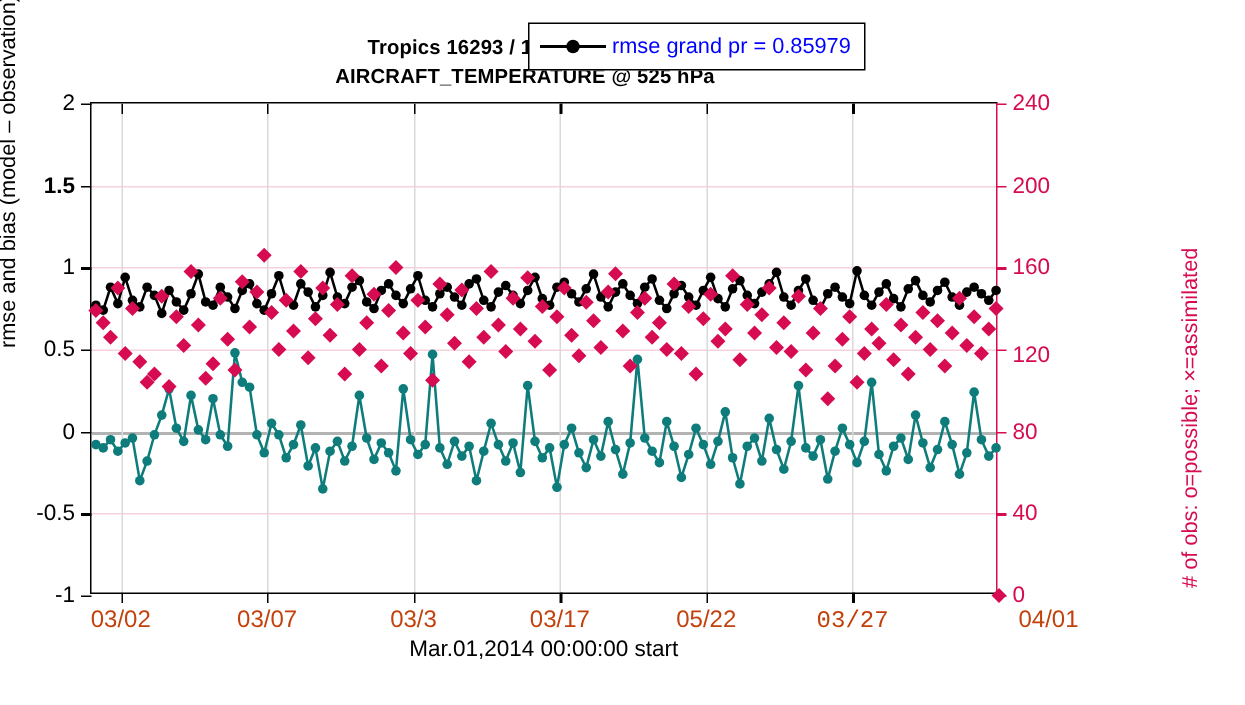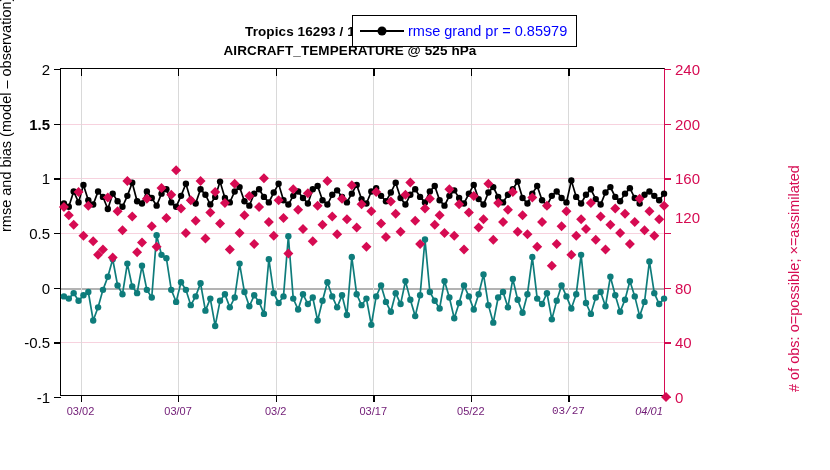--- a/index.html
+++ b/index.html
@@ -23,21 +23,21 @@
   .tick-l{position:absolute;left:-7px;width:7px;height:1.4px;background:#000;}
   .tick-b{position:absolute;bottom:-7px;width:1.4px;height:7px;background:#000;}
   .tick-t{position:absolute;top:0;width:1.4px;height:7px;background:#000;}
   .tick-r{position:absolute;right:-7px;width:7px;height:1.4px;background:#D60B52;}
 
   .ylab{position:absolute;right:calc(100% + 11px);transform:translateY(-50%);
         font-size:15px;color:#000;white-space:nowrap;}
   .ylabR{position:absolute;left:calc(100% + 11px);transform:translateY(-50%);
          font-size:15px;color:#D60B52;white-space:nowrap;}
   .xlab{position:absolute;top:calc(100% + 10px);transform:translateX(-50%);
-        font-size:11px;color:#701a75;white-space:nowrap;}
+        font-size:16px;color:#c2410c;white-space:nowrap;}
 
   #ylabel{position:absolute;left:-2px;top:232px;transform-origin:0 0;
           transform:rotate(-90deg);font-size:14.5px;color:#000;white-space:nowrap;}
   #ylabelR{position:absolute;left:786px;top:392px;transform-origin:0 0;
            transform:rotate(-90deg);font-size:14.5px;color:#D60B52;white-space:nowrap;}
 
   #xtitle{position:absolute;left:60px;width:605px;top:424px;text-align:center;
           font-size:15px;color:#000;}
   #footer{position:absolute;left:0;width:830px;top:447px;text-align:center;
           font-size:7.2px;color:#000;}
@@ -463,57 +463,58 @@
         <div class="tick-r" style="top: 54.6667px;"></div>
         <div class="ylab" style="top: 54.6667px; font-weight: bold;">1.5</div>
         <div class="ylabR" style="top: 54.6667px;">200</div>
         <div class="tick-l" style="top: 109.333px;"></div>
         <div class="tick-r" style="top: 109.333px;"></div>
         <div class="ylab" style="top: 109.333px;">1</div>
         <div class="ylabR" style="top: 109.333px;">160</div>
         <div class="tick-l" style="top: 164px;"></div>
         <div class="tick-r" style="top: 164px;"></div>
         <div class="ylab" style="top: 164px;">0.5</div>
-        <div class="ylabR" style="top: 148px;">120</div>
+        <div class="ylabR" style="top: 168px;">120</div>
         <div class="tick-l" style="top: 218.667px;"></div>
         <div class="tick-r" style="top: 218.667px;"></div>
         <div class="ylab" style="top: 218.667px;">0</div>
         <div class="ylabR" style="top: 218.667px;">80</div>
         <div class="tick-l" style="top: 273.333px;"></div>
         <div class="tick-r" style="top: 273.333px;"></div>
         <div class="ylab" style="top: 273.333px;">-0.5</div>
         <div class="ylabR" style="top: 273.333px;">40</div>
         <div class="tick-l" style="top: 328px;"></div>
         <div class="tick-r" style="top: 328px;"></div>
         <div class="ylab" style="top: 328px;">-1</div>
         <div class="ylabR" style="top: 328px;">0</div>
         <div class="tick-b" style="left: 19.5161px;"></div>
         <div class="tick-t" style="left: 19.5161px;"></div>
         <div class="xlab" style="left: 19.5161px;">03/02</div>
         <div class="tick-b" style="left: 117.097px;"></div>
         <div class="tick-t" style="left: 117.097px;"></div>
         <div class="xlab" style="left: 117.097px;">03/07</div>
         <div class="tick-b" style="left: 214.677px;"></div>
         <div class="tick-t" style="left: 214.677px;"></div>
-        <div class="xlab" style="left: 214.677px;">03/2</div>
+        <div class="xlab" style="left: 214.677px;">03/3</div>
         <div class="tick-b" style="left: 312.258px;"></div>
         <div class="tick-t" style="left: 312.258px;"></div>
         <div class="xlab" style="left: 312.258px;">03/17</div>
         <div class="tick-b" style="left: 409.839px;"></div>
         <div class="tick-t" style="left: 409.839px;"></div>
         <div class="xlab" style="left: 409.839px;">05/22</div>
         <div class="tick-b" style="left: 507.419px;"></div>
         <div class="tick-t" style="left: 507.419px;"></div>
         <div class="xlab" style="left: 507.419px; font-family: Liberation Mono, monospace;">03/27</div>
-        <div class="xlab" style="left: 588px; font-style: italic;">04/01</div>
+        <div class="xlab" style="left: 638px;">04/01</div>
       </div>
   </div>
 
   <div id="legend">
     <div class="lgrow">
       <span class="lgline" style="background:#000">
           <i style="background:#000"></i>
         </span>
       <span class="lgtxt">rmse grand pr = 0.85979</span>
     </div>
   </div>
 
+  <div id="xtitle">Mar.01,2014 00:00:00 start</div>
 </div>
 
 </body></html>

